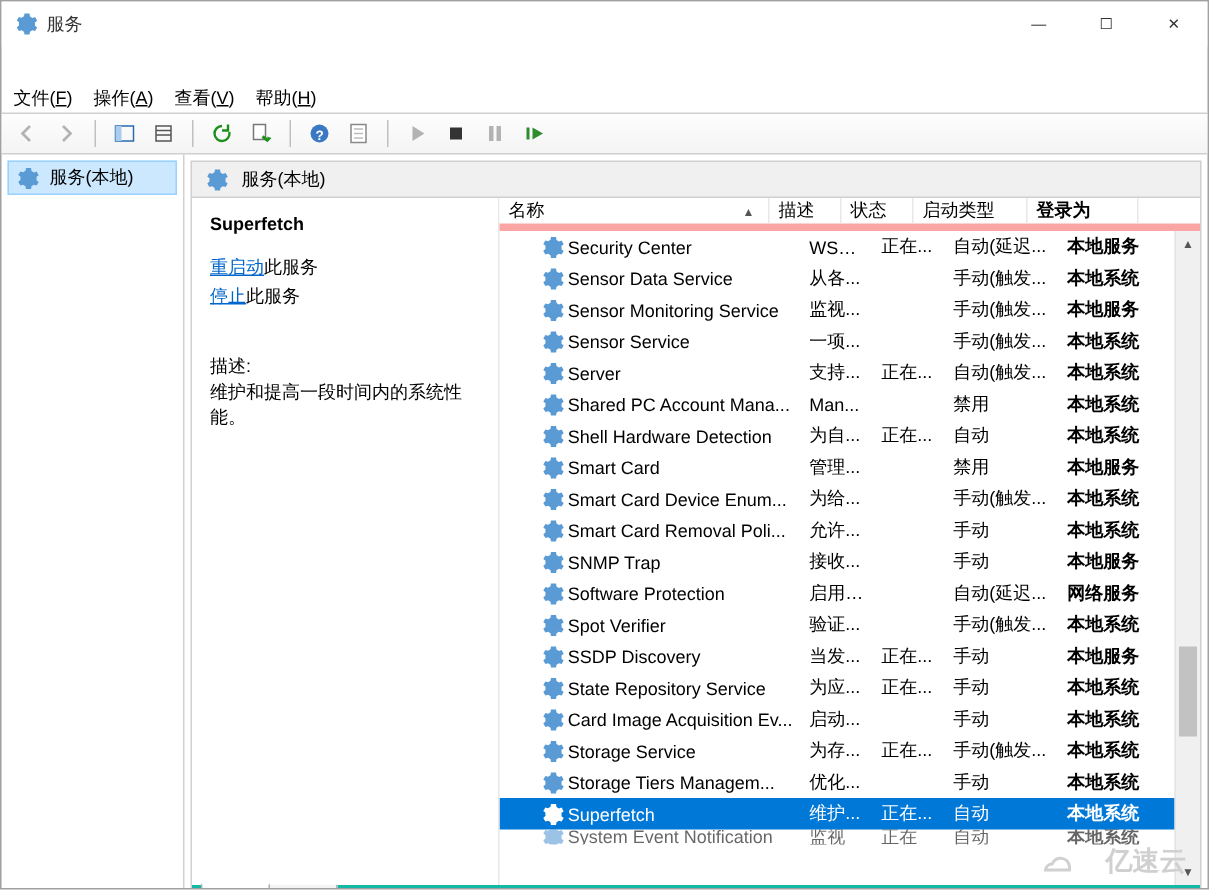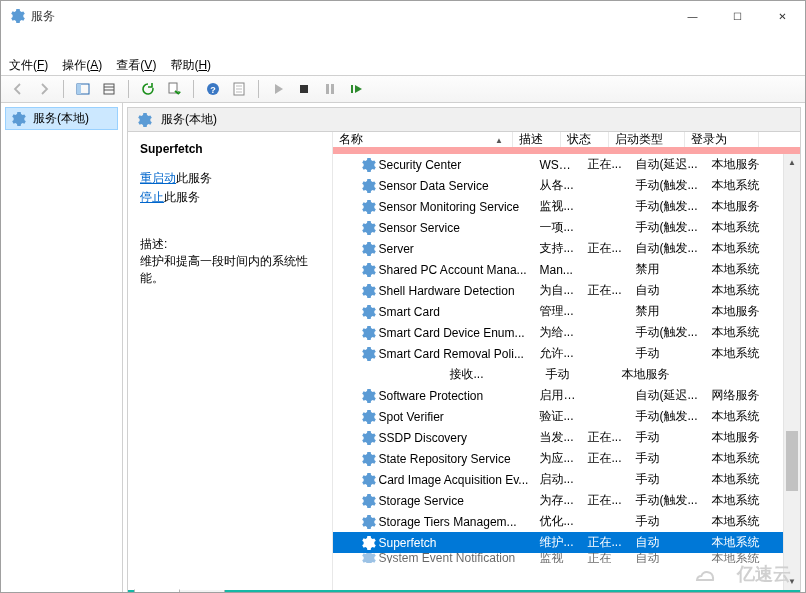--- a/index.html
+++ b/index.html
@@ -63,40 +63,40 @@
   .right-body { flex:1; display:flex; min-height:0;}
   .detail-pane {
     width:205px; padding:10px 12px; border-right:1px solid #e8e8e8;
   }
   .detail-title { font-weight:bold; margin-bottom:14px;}
   .detail-link { color:#0066cc; text-decoration:underline; cursor:pointer;}
   .detail-line { margin-bottom:2px; }
   .detail-desc-label { margin-top:30px; }
   .list-pane { flex:1; display:flex; flex-direction:column; min-width:0;}
   .list-header {
-    display:flex; border-bottom:7px solid #fca5a5; background:#fff; height:22px;
+    display:flex; border-bottom:5px solid #fca5a5; background:#fff; height:22px;
     align-items:stretch;
   }
   .list-header .col {
     border-right:1px solid #e8e8e8; padding:3px 6px; display:flex; align-items:center; white-space:nowrap; overflow:hidden;
   }
   .sort-ind { flex:0 0 14px; display:flex; align-items:flex-start; justify-content:center; font-size:8px; color:#555; padding-top:1px;}
   .list-rows { flex:1; overflow:hidden; position:relative;}
   .row {
     display:flex; height:21px; align-items:center; white-space:nowrap;justify-content:center;
   }
   .row .cell { padding:0 6px; overflow:hidden; text-overflow:ellipsis;}
   .row.selected { background:#0078d7; color:#fff;}
   .row.selected .svc-icon .gear { fill:#fff; }
   .svc-icon { width:16px; height:16px; margin-right:3px; flex:0 0 16px; display:flex; align-items:center; justify-content:center;}
   .col-name  { width:180px; display:flex; align-items:center;}
   .col-desc  { width:48px;}
   .col-stat  { width:48px;}
   .col-start { width:76px;}
-  .col-logon { width:74px;}
+  .col-logon { width:74px;font-weight:bold;}
   .scrollbar-v {
     position:absolute; right:0; top:0; bottom:0; width:17px; background:#f0f0f0; border-left:1px solid #e4e4e4;
     display:flex; flex-direction:column; align-items:center;
   }
   .sb-btn { height:17px; width:100%; display:flex; align-items:center; justify-content:center; font-size:8px; color:#555; background:#f0f0f0;}
   .sb-track { flex:1; position:relative; width:100%;}
   .sb-thumb { position:absolute; left:2px; right:2px; height:60px; top:260px; background:#c2c2c2; border-radius:0;}
   .tabs-row {
     height:21px; border-top:4px solid #14b8a6; display:flex; align-items:flex-end; padding-left:6px;
   }
@@ -397,20 +397,28 @@
                   </svg>
                 </span>
                 <span>Smart Card Removal Poli...</span>
               </div>
               <div class="cell col-desc">允许...</div>
               <div class="cell col-stat"></div>
               <div class="cell col-start">手动</div>
               <div class="cell col-logon">本地系统</div>
             </div>
             <div class="row">
+              <div class="cell col-name">
+                <span class="svc-icon">
+                  <svg viewBox="0 0 16 16" class="gear-svg">
+                    <path class="gear" d="M8 10.5A2.5 2.5 0 1 0 8 5.5a2.5 2.5 0 0 0 0 5zm6.4-2.5c0-.4 0-.7-.1-1l1.5-1.2-1.4-2.4-1.8.6c-.5-.4-1-.8-1.6-1L10.7 1H7.3l-.3 1.9c-.6.2-1.1.6-1.6 1L3.6 3.3 2.2 5.7l1.5 1.2c-.1.3-.1.7-.1 1s0 .7.1 1L2.2 10.3l1.4 2.4 1.8-.6c.5.4 1 .8 1.6 1l.3 1.9h3.4l.3-1.9c.6-.2 1.1-.6 1.6-1l1.8.6 1.4-2.4-1.5-1.2c.1-.3.1-.7.1-1z"></path>
+                  </svg>
+                </span>
+                <span>SNMP Trap</span>
+              </div>
               <div class="cell col-desc">接收...</div>
               <div class="cell col-stat"></div>
               <div class="cell col-start">手动</div>
               <div class="cell col-logon">本地服务</div>
             </div>
             <div class="row">
               <div class="cell col-name">
                 <span class="svc-icon">
                   <svg viewBox="0 0 16 16" class="gear-svg">
                     <path class="gear" d="M8 10.5A2.5 2.5 0 1 0 8 5.5a2.5 2.5 0 0 0 0 5zm6.4-2.5c0-.4 0-.7-.1-1l1.5-1.2-1.4-2.4-1.8.6c-.5-.4-1-.8-1.6-1L10.7 1H7.3l-.3 1.9c-.6.2-1.1.6-1.6 1L3.6 3.3 2.2 5.7l1.5 1.2c-.1.3-.1.7-.1 1s0 .7.1 1L2.2 10.3l1.4 2.4 1.8-.6c.5.4 1 .8 1.6 1l.3 1.9h3.4l.3-1.9c.6-.2 1.1-.6 1.6-1l1.8.6 1.4-2.4-1.5-1.2c.1-.3.1-.7.1-1z"></path>

